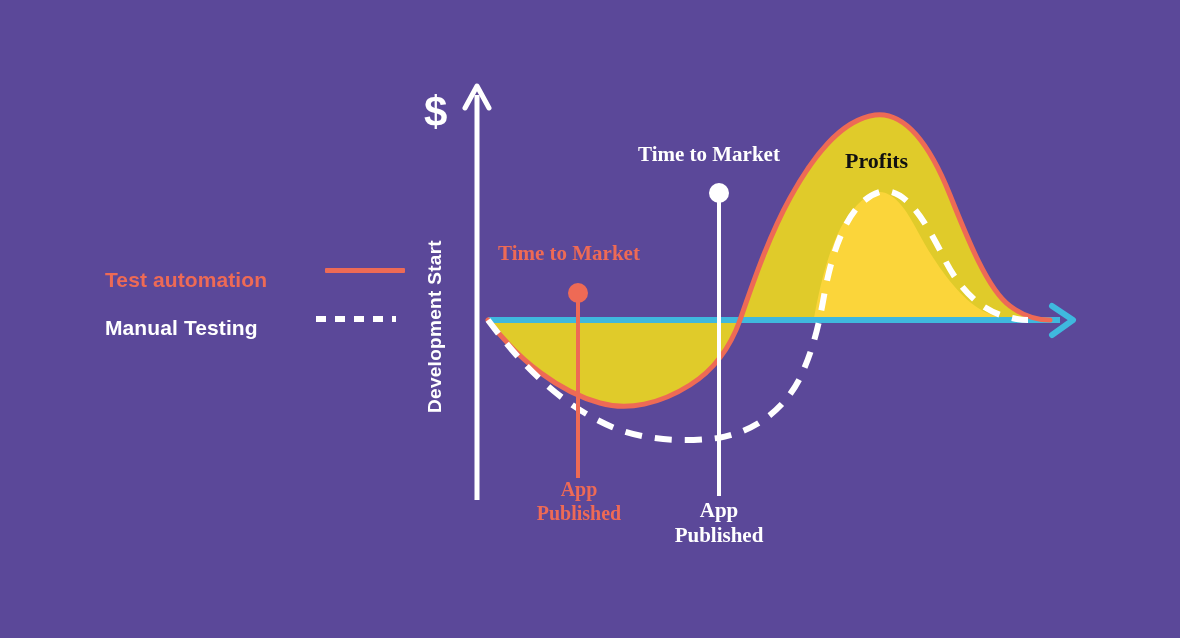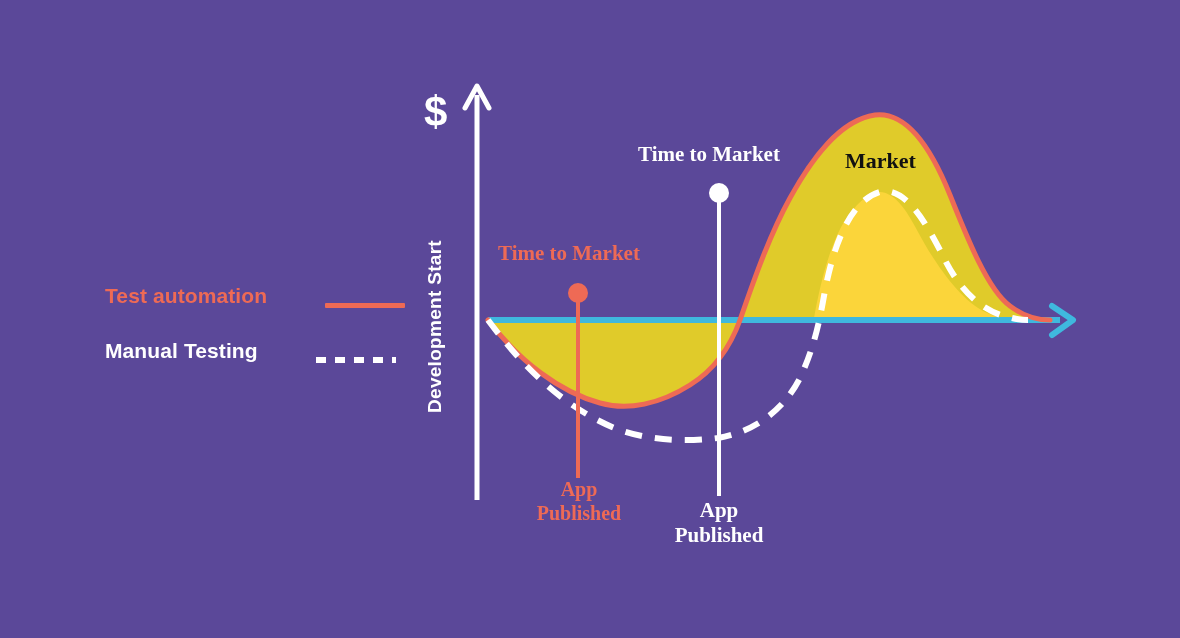--- a/index.html
+++ b/index.html
@@ -11,25 +11,25 @@
   #stage {
     position: relative;
     width: 1180px; height: 638px;
     background: #5B4899;
   }
   svg.chart { position: absolute; left: 0; top: 0; width: 1180px; height: 638px; }
 
   
   .legend { position: absolute; left: 105px; top: 268px; width: 270px; }
   .legend-row {
-    display: flex; align-items: flex-end; justify-content: space-between;
+    display: flex; align-items: flex-start; justify-content: space-between;
     height: 40px;
     gap: 46px;
   }
-  .legend-row + .legend-row { margin-top: 15px; }
+  .legend-row + .legend-row { margin-top: 8px; }
   .legend-label {
     font-size: 21px; font-weight: bold; letter-spacing: 0.1px;
     white-space: nowrap;
   }
   .legend-label.automation { color: #EE6A55; }
   .legend-label.manual { color: #FFFFFF; }
   .swatch-solid {
     width: 80px; height: 5px; background: #EE6A55; border-radius: 1px;
     margin-left: 12px; flex: 0 0 auto;
   }
@@ -148,15 +148,15 @@
   <div id="ttm-coral" class="ann coral">Time to Market</div>
 
   <div id="ttm-white" class="ann white">Time to Market</div>
 
   <div id="ap-coral" class="ann coral">App
 Published</div>
 
   <div id="ap-white" class="ann white">App
 Published</div>
 
-  <div id="profits" class="ann black">Market</div>
+  <div id="profits" class="ann black">Profits</div>
 
 </div>
 
 </body></html>

